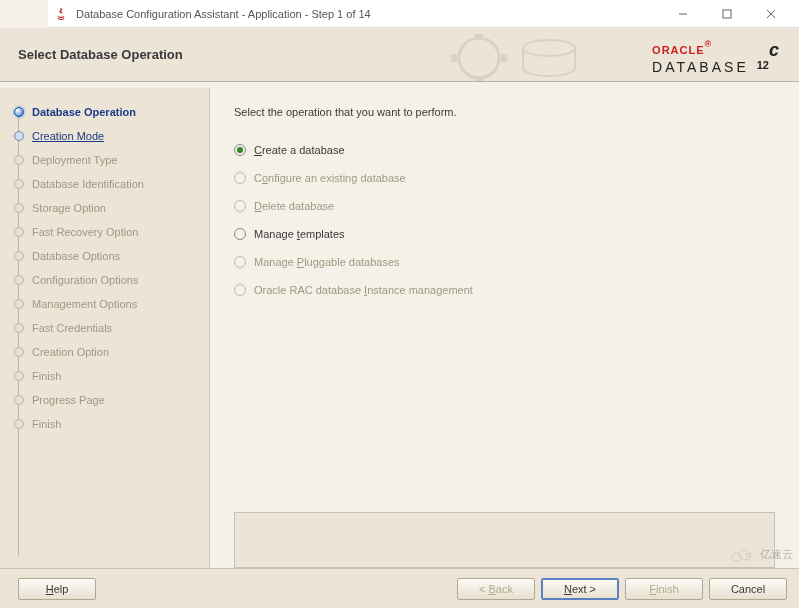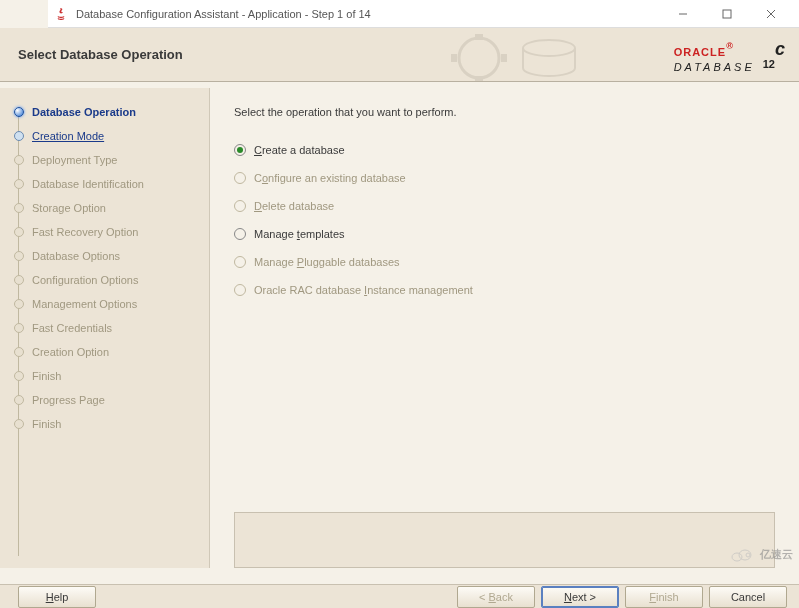--- a/index.html
+++ b/index.html
@@ -26,27 +26,27 @@
   .main { flex: 1; padding: 18px 24px; position: relative; }
   .instruction { color: #3a3a3a; margin-bottom: 18px; }
   .radio-row { display: flex; align-items: center; height: 28px; margin-bottom: 0; }
   .radio { width:12px; height:12px; border-radius:50%; border:1px solid #888; margin-right:8px; display:inline-flex; align-items:center; justify-content:center; flex-shrink:0; }
   .radio.selected::after { content:""; width:6px; height:6px; border-radius:50%; background:#2a8a2a; }
   .radio-row.disabled .radio { border-color:#c0b8a0; }
   .radio-row.disabled .radio-label { color:#a09880; }
   .radio-label { color:#3a3a3a; }
   .radio-label u { text-decoration: underline; }
   .desc-box { position:absolute; left:24px; right:24px; bottom:0; height:56px; border:1px solid #c8c0b0; background:#ece4d6; }
-  .footer { position:absolute; bottom:0; left:0; right:0; height:24px; border-top:1px solid #c8c0b0; background:#ece4d6; display:flex; align-items:center; padding:0 12px; }
+  .footer { position:absolute; bottom:0; left:0; right:0; height:40px; border-top:1px solid #c8c0b0; background:#ece4d6; display:flex; align-items:center; padding:0 12px; }
   .footer .spacer { flex:1; }
   .btn { height:22px; min-width:78px; border:1px solid #b0a890; background:linear-gradient(#fdfbf6,#e8e0d0); color:#3a3a3a; border-radius:2px; margin-left:6px; display:inline-flex; align-items:center; justify-content:center; padding:0 10px; }
   .btn.disabled { color:#b0a890; }
   .btn.default { border-color:#5a80c0; box-shadow:0 0 0 1px #5a80c0 inset; }
   .btn u { text-decoration: underline; }
-  .watermark { position:absolute; right:6px; bottom:46px; opacity:0.6; font-size:11px; color:#888; display:flex; align-items:center; gap:7px;font-weight:bold; }
+  .watermark { position:absolute; right:6px; bottom:46px; opacity:0.6; font-size:11px; color:#888; display:flex; align-items:center; gap:7px; }
 </style>
 </head>
 <body>
 
 <div class="titlebar">
   <span class="java-icon">
     <svg viewBox="0 0 16 16">
         <path d="M6 2c2 2-2 3 0 5 1 1 3 0 3-1-2 1-2-1-1-2 1-1 0-2-2-2zm-2 8c0 1 6 1 6 0 1 1-1 2-3 2s-4-1-3-2zm0 2c0 1 6 1 6 0 1 1-1 2-3 2s-4-1-3-2z" fill="#c33"></path>
       </svg>
   </span>
@@ -76,24 +76,24 @@
     <ellipse cx="110" cy="20" rx="26" ry="8" fill="none" stroke="#b8b0a0" stroke-width="2"></ellipse>
     <path d="M84 20v20a26 8 0 0 0 52 0V20" fill="none" stroke="#b8b0a0" stroke-width="2"></path>
     <circle cx="40" cy="30" r="20" fill="none" stroke="#b8b0a0" stroke-width="3"></circle>
     <g fill="#b8b0a0">
         <rect x="36" y="6" width="8" height="6"></rect>
         <rect x="36" y="48" width="8" height="6"></rect>
         <rect x="12" y="26" width="6" height="8"></rect>
         <rect x="62" y="26" width="6" height="8"></rect>
       </g>
   </svg>
-  <div class="brand-wrap" style="position:absolute; right:14px; top:10px;">
+  <div class="brand-wrap" style="position:absolute; right:20px; top:10px;">
     <div>
       <div style="font-family:Arial;font-size:18px;font-weight:bold;color:#c22;letter-spacing:1px;"><span>ORACLE</span><sup style="font-size:9px;">®</sup></div>
-      <div style="font-size:11px;color:#222;letter-spacing:3px;text-align:center;font-style:italic;">DATABASE</div>
+      <div style="font-size:14px;color:#222;letter-spacing:3px;text-align:center;">DATABASE</div>
     </div>
     <div style="font-family:Georgia,serif;font-size:36px;font-weight:bold;color:#222;line-height:1;">
       <span>12</span><sup style="font-size:18px;font-style:italic;">c</sup>
     </div>
   </div>
 </div>
 
 <div class="content">
   <div class="sidebar" style="position:relative;">
     <div class="step-line"></div>

